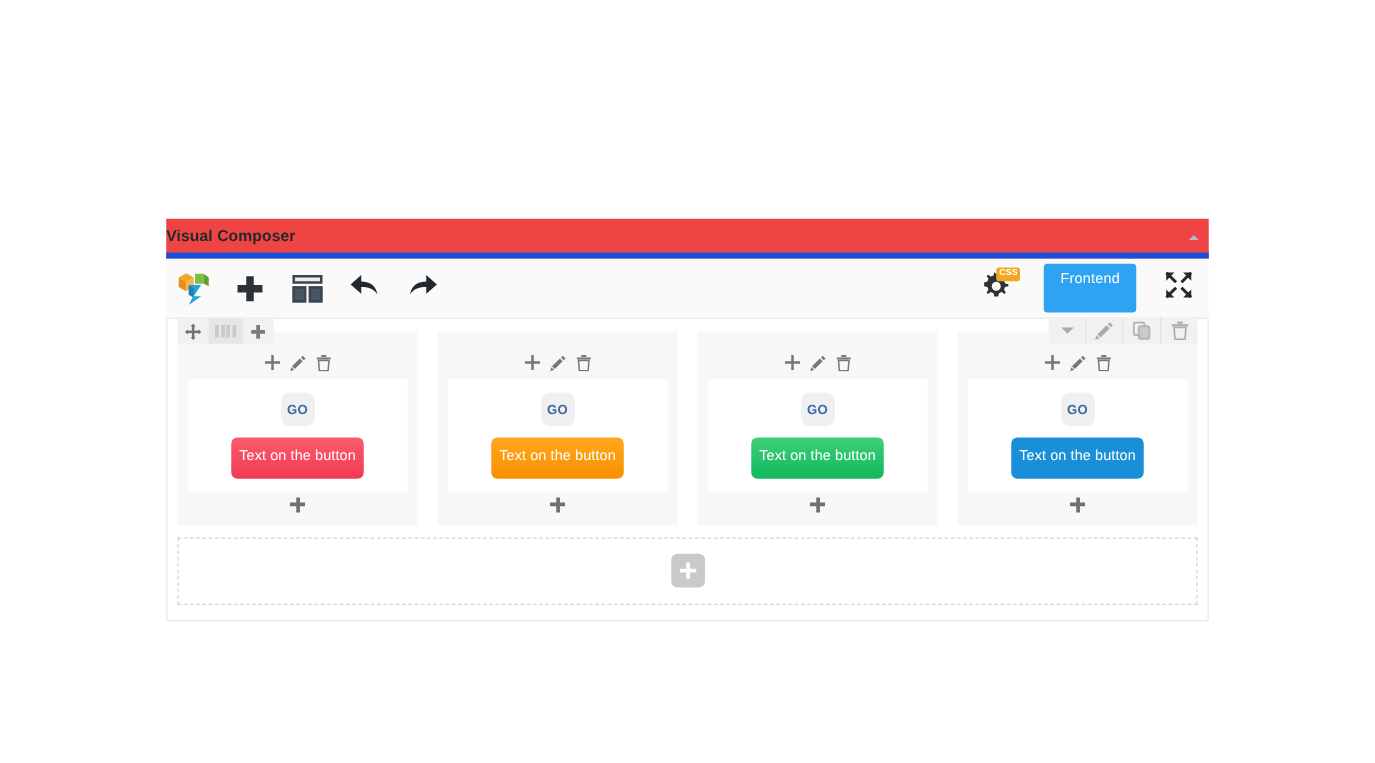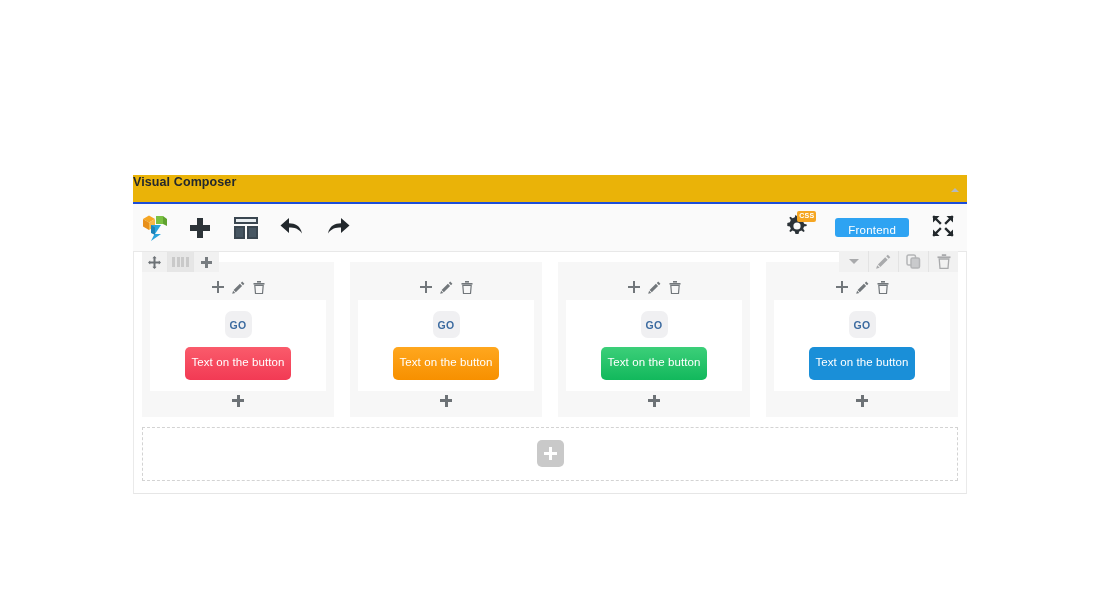--- a/index.html
+++ b/index.html
@@ -15,24 +15,24 @@
   
   .vc-panel {
     position: absolute;
     left: 133px; top: 175px;
     width: 834px;
   }
 
   .vc-titlebar {
     position: relative;
     height: 27px;
-    background: #eab308;
-    border-bottom: 2px solid #1d4ed8;
-    display: flex;
-    align-items: flex-start;
+    background: #ef4444;
+    border-bottom: 5px solid #1d4ed8;
+    display: flex;
+    align-items: center;
   }
   .vc-title {
     font-size: 12.5px;
     font-weight: bold;
     color: #23282d;
     letter-spacing: .1px;
   }
   .vc-collapse {
     position: absolute;
     right: 6px; top: 9px;
@@ -109,21 +109,21 @@
     line-height: 8px;
     padding: 1px 2px 2px 2px;
     border-radius: 2px;
     letter-spacing: .2px;
   }
 
   .frontend-btn {
     background: #2ea3f2;
     color: #ffffff;
     font-size: 11.5px;
-    padding: 7px 13px 1px 13px;
+    padding: 7px 13px 20px 13px;
     border-radius: 3px;
     cursor: pointer;
     line-height: 1;
     letter-spacing: .2px;
   }
 
   .expand-btn {
     width: 40px; height: 47px;
     display: flex; align-items: center; justify-content: center;
     cursor: pointer;

